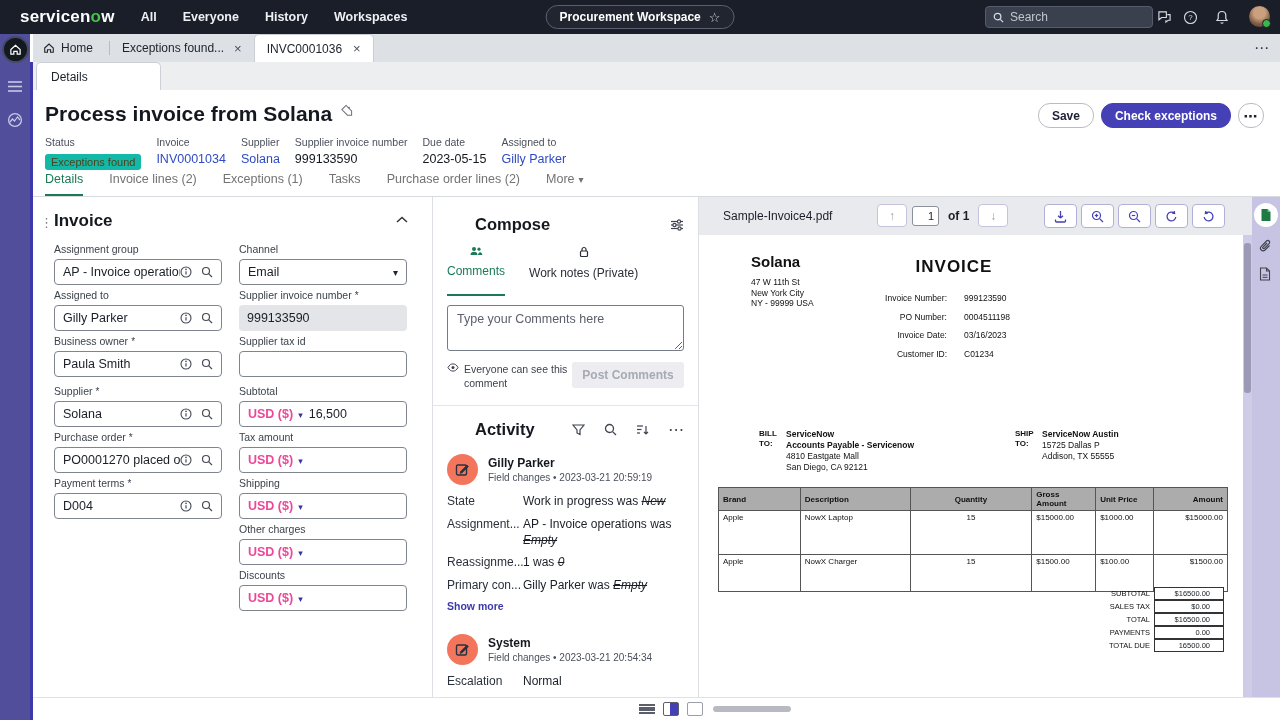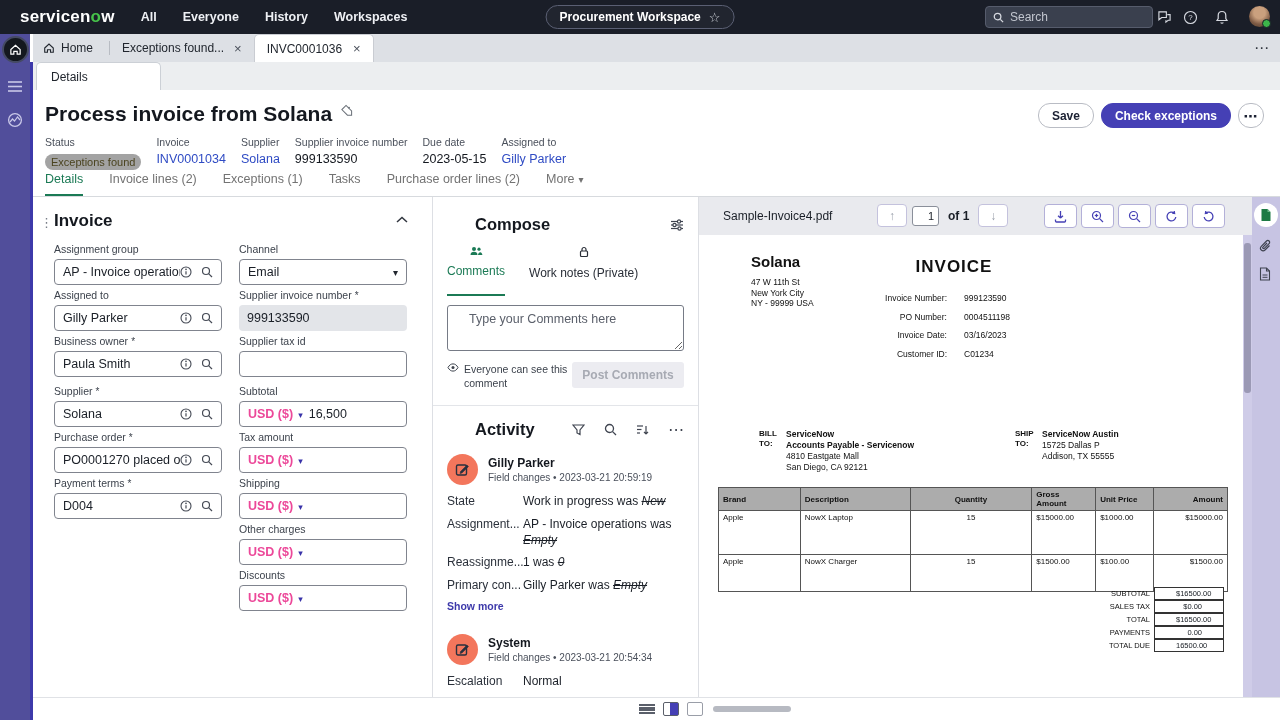--- a/index.html
+++ b/index.html
@@ -49,21 +49,21 @@
   .hdr-actions { position:absolute; right:16px; top:13px; display:flex; gap:7px; }
   .btn { height:25px; border-radius:12px; font-size:12px; font-weight:700; font-family:inherit; cursor:pointer; display:flex; align-items:center; justify-content:center; }
   .btn.secondary { background:#fff; border:1px solid #b9bcc4; color:#1c2133; padding:0 13px; }
   .btn.primary { background:#4540b5; border:1px solid #4540b5; color:#fff; padding:0 13px; }
   .btn.iconbtn { width:26px; background:#fff; border:1px solid #b9bcc4; color:#1c2133; font-size:14px; letter-spacing:1px; }
 
   .metarow { position:absolute; left:12px; top:46px; display:flex; gap:15px; }
   .metaitem .mlabel { font-size:10.5px; color:#4a505b; margin-bottom:4px; }
   .metaitem .mvalue { font-size:12.5px; color:#14181f; }
   .metaitem .mvalue.link { color:#2f4bc4; cursor:pointer; }
-  .badge { display:inline-block; background:#a3a3a3; color:#4a431f; font-size:11px; padding:2px 6px; border-radius:8px; }
+  .badge { display:inline-block; background:#14b8a6; color:#4a431f; font-size:11px; padding:2px 6px; border-radius:3px; }
   .metaitem:nth-child(4) { min-width:100px; }
 
   .rectabs { position:absolute; left:0; right:0; top:78px; height:29px; border-bottom:1px solid #d7dade; display:flex; align-items:flex-end; padding-left:12px; gap:26px; }
   .rectab { font-size:12.5px; color:#737373; padding-bottom:8px; border-bottom:2px solid transparent; cursor:pointer; }
   .rectab.active { color:#1b7a55; border-bottom-color:#1b7a55; }
   .rectab .caret { font-size:10px; margin-left:4px; }
 
   
   .panels { position:absolute; left:0; right:0; top:107px; bottom:23px; display:flex; }
   .panel-form { width:400px; border-right:1px solid #dddfe4; position:relative; overflow:hidden; padding:14px 24px 0 21px; }
@@ -85,21 +85,21 @@
   .curval { color:#1a1f27; margin-left:6px; }
 
   
   .panel-mid { width:266px; border-right:1px solid #dddfe4; position:relative; overflow:hidden; padding:18px 14px 0 14px; }
   .composehead { display:flex; align-items:center; justify-content:space-between; }
   .composetitle,.activitytitle { font-size:16.5px; font-weight:700; color:#14181f;margin-left:28px; }
   .slidersico,.midico { color:#3f4450; cursor:pointer; }
   .ctabs { display:flex; gap:24px; margin-top:12px; }
   .ctab { display:flex; align-items:center; gap:8px; font-size:12px; color:#2a2f38; padding-bottom:14px; border-bottom:2px solid transparent; cursor:pointer;flex-direction:column; }
   .ctab.active { color:#1b7a55; border-bottom-color:#1b7a55; }
-  .composebox { margin-top:9px; width:100%; height:46px; border:1px solid #767b86; border-radius:3px; padding:6px 21px; font-size:12.5px; font-family:inherit; color:#1a1f27; resize:both; }
+  .composebox { margin-top:9px; width:100%; height:46px; border:1px solid #767b86; border-radius:3px; padding:6px 9px; font-size:12.5px; font-family:inherit; color:#1a1f27; resize:both; }
   .composebox::placeholder { color:#5b606b; }
   .composefoot { display:flex; margin-top:7px; align-items:flex-start; }
   .visnote { flex:1; font-size:10.5px; color:#3c424c; line-height:1.35; display:flex; gap:5px; }
   .postbtn { width:112px; height:26px; background:#ececf1; border:none; border-radius:3px; color:#a7aab3; font-size:12px; font-weight:700; font-family:inherit; }
   .middiv { border-top:1px solid #e3e5e9; margin:15px -14px 0 -14px; }
   .activityhead { display:flex; align-items:center; margin-top:14px; }
   .acticons { margin-left:auto; display:flex; gap:19px; align-items:center; }
   .actentry { margin-top:15px; }
   .actentryhead { display:flex; gap:10px; align-items:center; }
   .actavatar { width:31px; height:31px; border-radius:50%; background:#f3765c; display:flex; align-items:center; justify-content:center; color:#28303e; flex:none; }
@@ -142,21 +142,21 @@
   .pv-table th { background:#acacac; border:1px solid #555; font-size:8px; padding:2px 4px; }
   .pv-table td { border:1px solid #555; padding:2px 4px; vertical-align:top; }
   .pv-table tr.r1 td { height:44px; }
   .pv-table tr.r2 td { height:37px; }
   .col-brand{width:82px;text-align:left;} .col-desc{width:110px;text-align:left;}
   .col-qty{width:122px;text-align:center;} .col-gross{width:64px;text-align:left;}
   .col-unit{width:58px;text-align:left;} .col-amt{width:74px;text-align:right;}
   .pv-totals { position:absolute; left:330px; top:352px; }
   .pv-trow { display:flex; align-items:center; margin-bottom:0; }
   .pv-trow .tl { width:125px; text-align:right; font-size:7.5px; color:#111; padding-right:4px; }
-  .pv-trow .tv { width:70px; border:1px solid #333; font-size:7.5px; text-align:right; padding:1px 21px; background:#fff; }
+  .pv-trow .tv { width:70px; border:1px solid #333; font-size:7.5px; text-align:right; padding:1px 13px; background:#fff; }
 
   
   .rail { width:28px; background:#c7c4e3; position:relative; flex:none; }
   .railcircle { position:absolute; left:2px; top:6px; width:24px; height:24px; border-radius:50%; background:#fff; display:flex; align-items:center; justify-content:center; }
   .railico { position:absolute; left:7px; color:#3f4350; }
 
   
   .bottombar { position:absolute; left:0; right:0; bottom:0; height:23px; background:#fff; border-top:1px solid #e0e2e6; }
   .viewico { position:absolute; top:4px; width:16px; height:14px; cursor:pointer; }
   .vlist { left:606px; display:flex; flex-direction:column; justify-content:space-between; padding:2px 0; }

